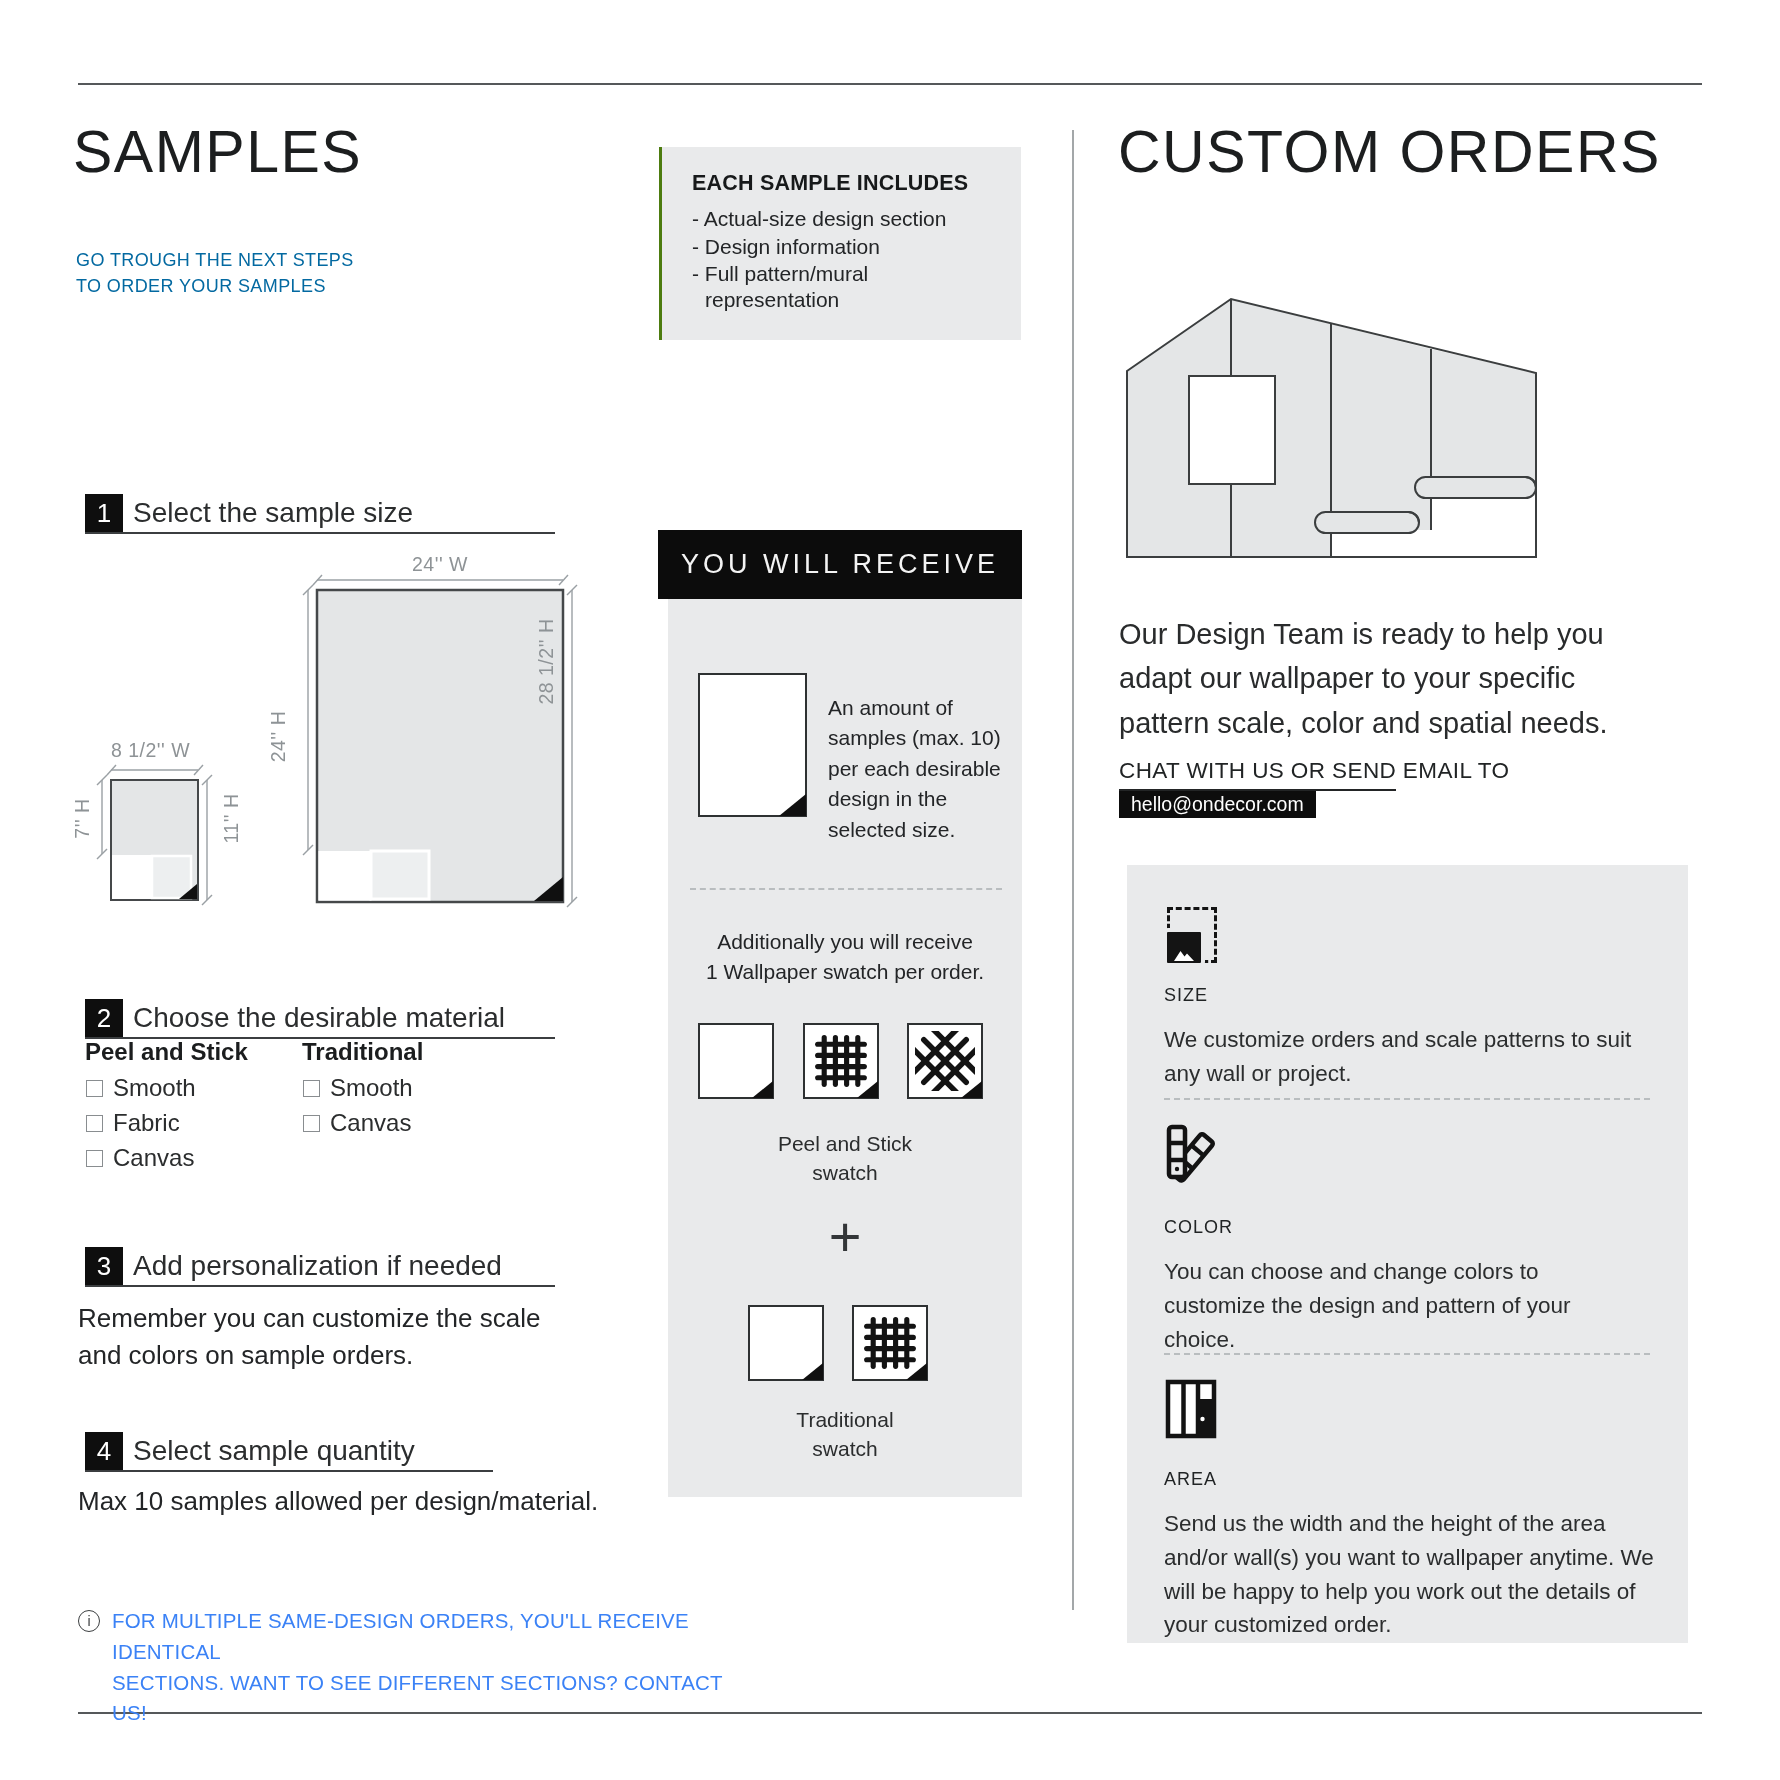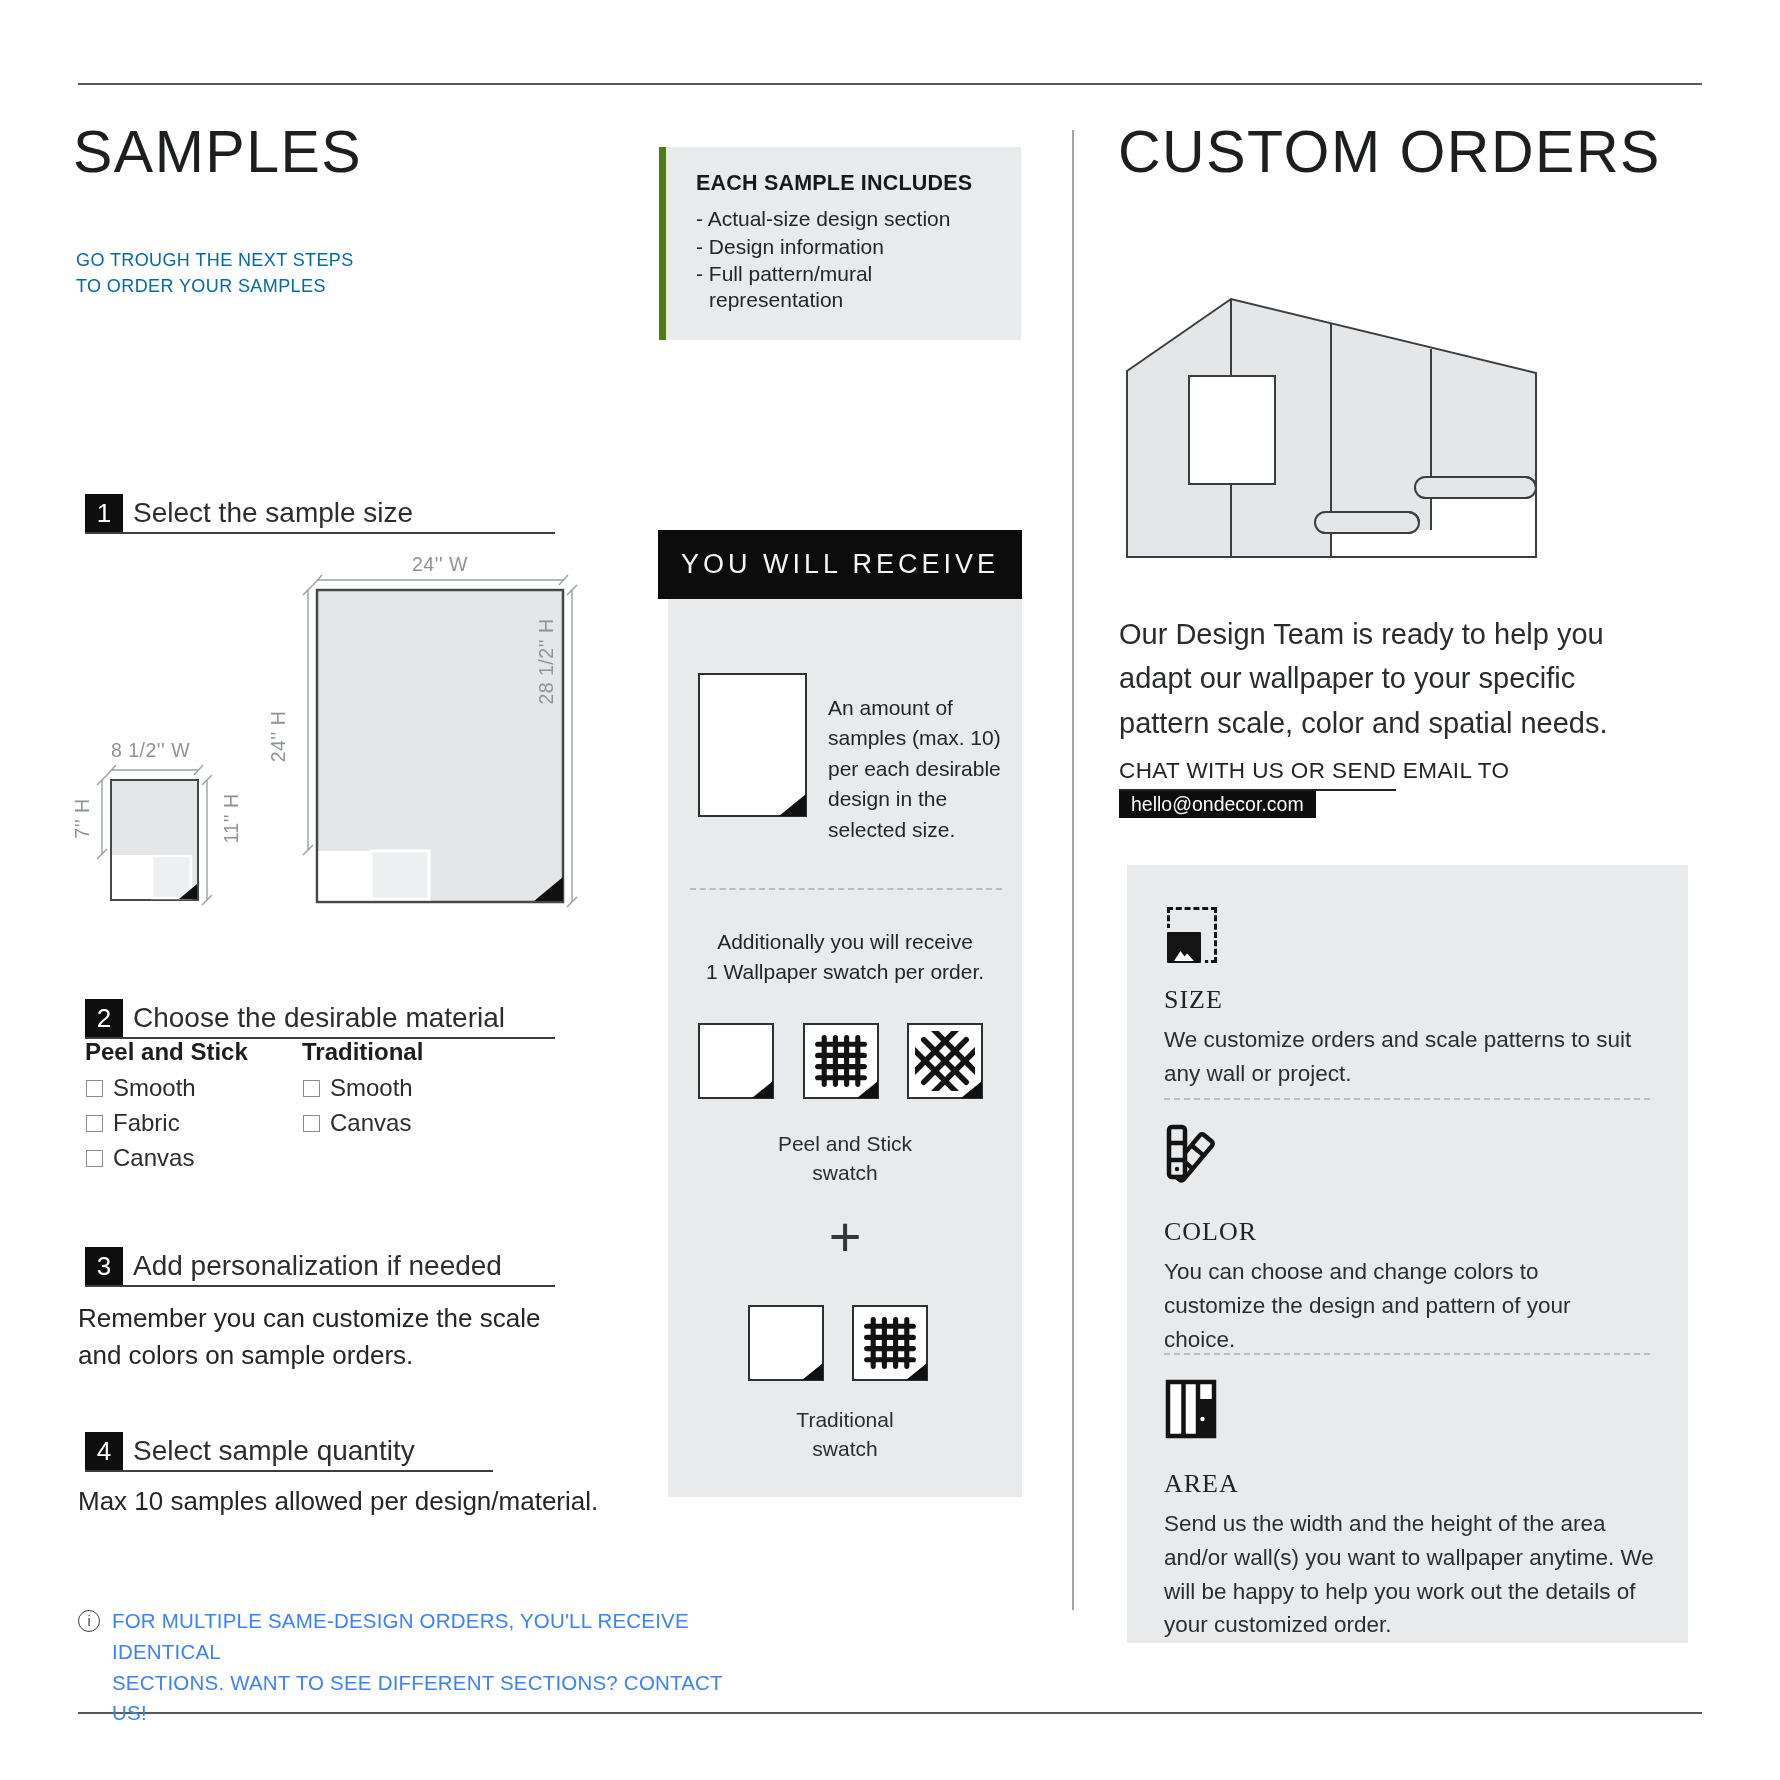--- a/index.html
+++ b/index.html
@@ -5,21 +5,21 @@
   html,body{margin:0;padding:0;background:#fff;}
   #page{position:relative;width:1780px;height:1749px;background:#fff;overflow:hidden;
         font-family:"Liberation Sans","DejaVu Sans",sans-serif;color:#1d1f20;}
   .abs{position:absolute;}
   .rule{background:#55585a;height:2px;}
   .vdivider{background:#a3a7a9;width:2px;}
   .h1{font-size:59px;font-weight:300;letter-spacing:1.5px;color:#1c1e1f;white-space:nowrap;}
   .introtext{font-size:18px;line-height:1.42;letter-spacing:0.4px;color:#0369a1;white-space:pre-line;}
   .preline{white-space:pre-line;}
   
-  .incbox{box-sizing:border-box;width:362px;background:#e9eaeb;border-left:7px solid #4d7c0f;
+  .incbox{box-sizing:border-box;width:362px;background:#e9eaeb;border-left:3px solid #4d7c0f;
           padding:24px 13px 26px 30px;}
   .incbox .title{font-size:21.5px;font-weight:700;letter-spacing:0.2px;margin-bottom:10px;color:#17191a;}
   .incbox .item{font-size:21px;line-height:1.22;color:#232527;padding-left:13px;text-indent:-13px;margin-bottom:2px;}
   
   .stepnum{width:38px;height:38px;background:#0e0e0e;color:#fff;font-size:26px;font-weight:500;
            display:flex;align-items:center;justify-content:center;}
   .steplabel{font-size:28px;font-weight:300;color:#2b2d2e;white-space:nowrap;}
   .stepline{height:2px;background:#3b3e40;}
   .stepnote{font-size:26px;font-weight:300;color:#232527;line-height:1.42;}
   
@@ -40,21 +40,21 @@
   .recv-text{font-size:21px;line-height:1.45;color:#232527;}
   .dashline{border-top:2px dashed #b9bdbf;height:0;}
   .caption{font-size:21px;line-height:1.4;color:#2b2d2e;text-align:center;}
   .plus{font-size:56px;font-weight:300;color:#333638;}
   .swatch{position:absolute;width:76px;height:76px;background:#fff;border:2px solid #2e3132;box-sizing:border-box;}
   
   .c-intro{font-size:29px;font-weight:300;line-height:1.53;color:#292b2c;}
   .chatlabel{font-size:22.5px;color:#212425;letter-spacing:0.4px;white-space:nowrap;}
   .chatline{height:2px;background:#232526;}
   .emailchip{background:#0d0d0d;color:#fff;font-size:19.5px;line-height:27px;padding:0 12px;display:inline-block;}
-  .feat-title{font-size:26px;letter-spacing:1px;color:#212425;font-weight:400;font-family:Liberation Serif, serif;}
+  .feat-title{font-size:18px;letter-spacing:1px;color:#212425;font-weight:400;}
   .feat-text{font-size:22.5px;line-height:1.5;color:#2b2d2e;font-weight:300;}
   .sizeicon{width:50px;height:56px;border:3.5px dashed #141414;box-sizing:border-box;position:relative;}
   .sizeicon .photo{position:absolute;left:-7px;bottom:-7px;width:34px;height:31px;background:#141414;
                    border:4px solid #e9eaeb;border-radius:5px;display:flex;align-items:flex-end;justify-content:center;}
   
   .footnote{font-size:20.5px;line-height:1.5;letter-spacing:0.2px;color:#3b82f6;}
   .infoicon{width:22px;height:22px;border-radius:50%;border:1.7px solid #3c3f41;box-sizing:border-box;
             display:flex;align-items:center;justify-content:center;font-size:14px;color:#3c3f41;}
 </style>
 </head>

